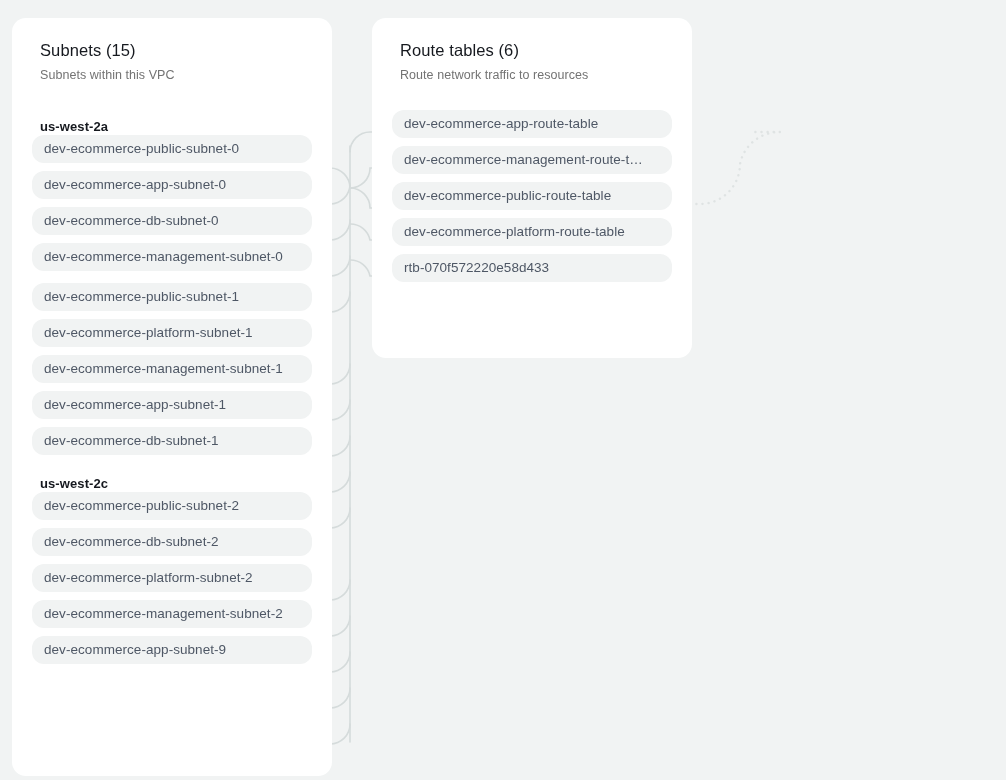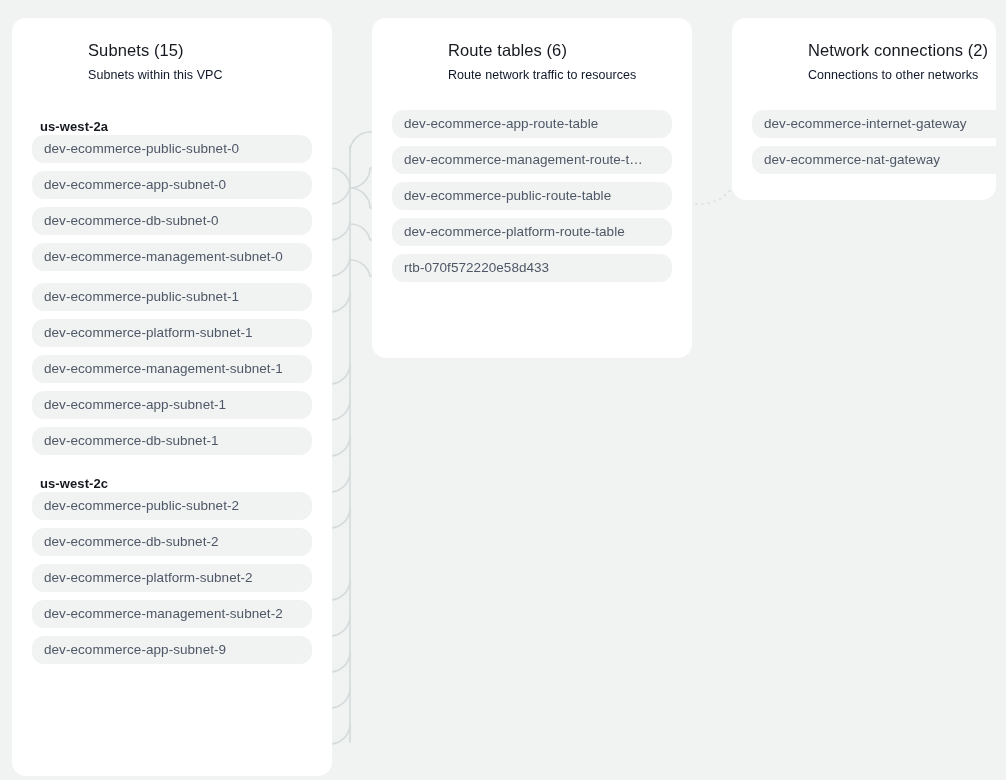--- a/index.html
+++ b/index.html
@@ -41,37 +41,36 @@
     border-radius: 14px;
     z-index: 2;
   }
 
   #card-subnets   { left: 12px;  top: 18px;  width: 320px; height: 758px; }
   #card-routes    { left: 372px; top: 18px;  width: 320px; height: 340px; }
   #card-networks  { left: 732px; top: 18px;  width: 264px; height: 182px; }
 
   .card-header {
     padding: 22px 28px 0 28px;
-    margin-left: 48px;
   }
 
   .card-title {
     font-size: 16.5px;
     font-weight: 400;
     color: #16191f;
     letter-spacing: .1px;
     line-height: 1.25;
     white-space: nowrap;
   }
 
   .card-subtitle {
     margin-top: 7px;
     font-size: 12.5px;
     font-weight: 400;
-    color: #0f172a;
+    color: #737373;
     letter-spacing: .05px;
     white-space: nowrap;
   }
 
   .card-body {
     position: relative;
     margin-top: 28px;
   }
 
   
@@ -203,26 +202,14 @@
       <div class="res-list">
         <div class="res-item">dev-ecommerce-app-route-table</div>
         <div class="res-item">dev-ecommerce-management-route-t…</div>
         <div class="res-item">dev-ecommerce-public-route-table</div>
         <div class="res-item">dev-ecommerce-platform-route-table</div>
         <div class="res-item">rtb-070f572220e58d433</div>
       </div>
     </div>
   </section>
 
-  <section class="card" id="card-networks">
-    <div class="card-header">
-      <h2 class="card-title">Network connections (2)</h2>
-      <p class="card-subtitle">Connections to other networks</p>
-    </div>
-    <div class="card-body">
-      <div class="res-list">
-        <div class="res-item">dev-ecommerce-internet-gateway</div>
-        <div class="res-item">dev-ecommerce-nat-gateway</div>
-      </div>
-    </div>
-  </section>
 
 </div>
 
 </body></html>

